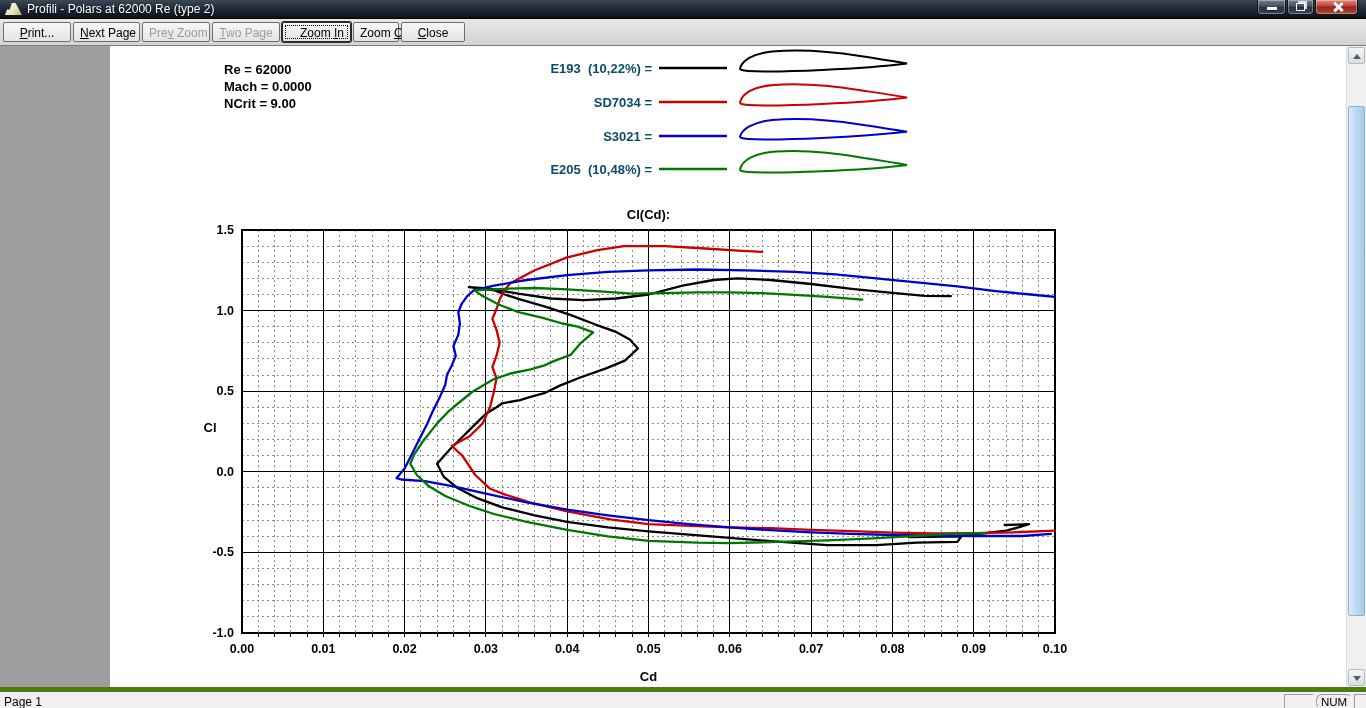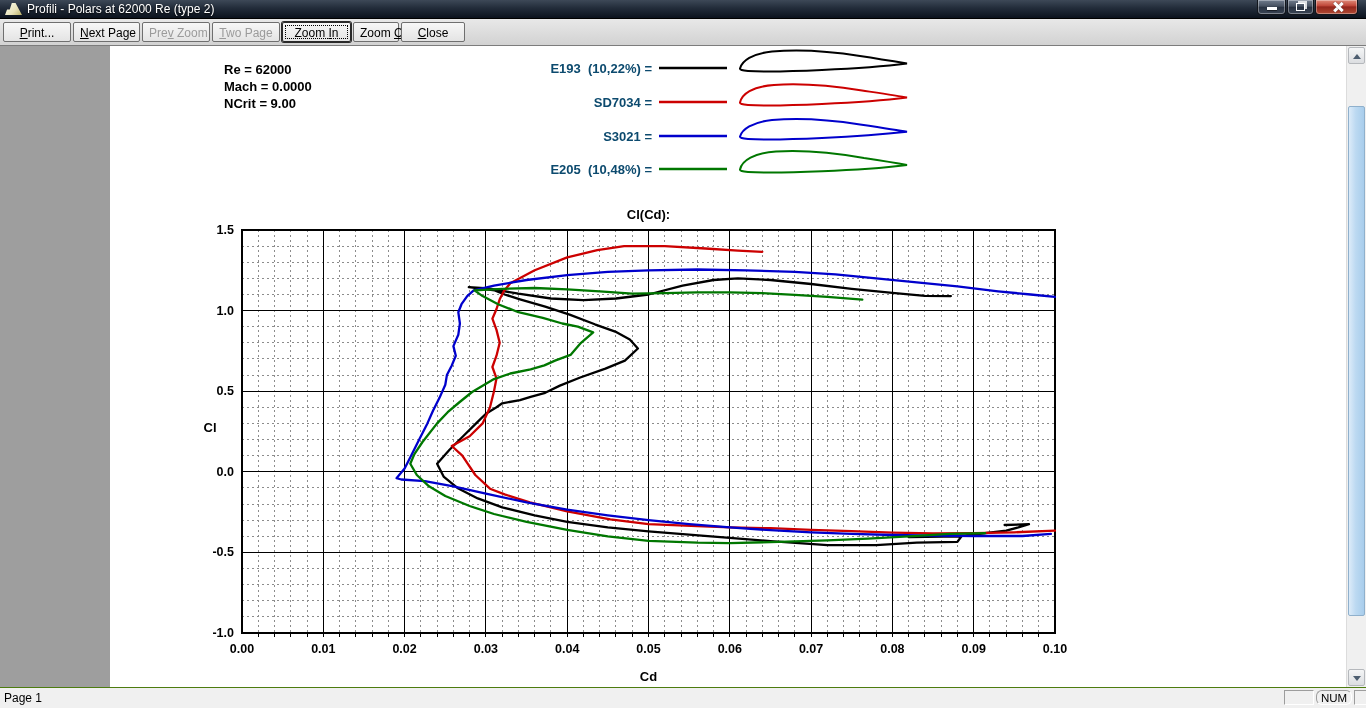--- a/index.html
+++ b/index.html
@@ -33,21 +33,21 @@
   .toolbar{position:absolute;left:0;top:19px;width:1366px;height:27px;
     background:linear-gradient(180deg,#e8e8e8,#d2d2d2);border-bottom:1px solid #7c7c7c;
     box-sizing:border-box;}
   .toolbar .btnrow{position:absolute;left:3px;top:3px;display:flex;gap:2px;}
   .tbtn{height:20px;box-sizing:border-box;font-size:12px;color:#000;text-align:center;
     background:linear-gradient(180deg,#f7f7f7,#e4e4e4);border:1px solid #6f6f6f;
     border-radius:2px;padding:2px 6px 0 6px;white-space:nowrap;cursor:default;}
   .tbtn u{text-underline-offset:1px;}
   .tbtn.disabled{color:#9b9b9b;}
   .tbtn.focused{border:1px solid #2a2a2a;box-shadow:0 0 0 1px #2a2a2a;
-    outline:1px dotted #000;outline-offset:-4px;}
+    outline:1px dotted #000;outline-offset:-4px;text-align:right;}
   .w1{width:68px}.w2{width:67px}.w3{width:68px}.w4{width:68px}.w5{width:69px}.w6{width:46px}.w7{width:64px}
   
   .content{position:absolute;left:0;top:46px;width:1366px;height:641px;background:#9e9e9e;}
   .page{position:absolute;left:110px;top:0;width:1236px;height:641px;background:#fff;}
   
   .conds{position:absolute;left:224px;top:61px;font-size:13px;font-weight:bold;
     line-height:17px;color:#000;}
   
   .legend-label{position:absolute;width:215px;text-align:right;font-size:13px;font-weight:bold;
     color:#0c4a6e;white-space:pre;}
@@ -64,21 +64,21 @@
     border:1px solid #b5b8bc;border-radius:2px;box-sizing:border-box;}
   .sbtn.up{top:1px;} .sbtn.down{bottom:1px;}
   .tri-up{position:absolute;left:4px;top:6px;width:0;height:0;
     border-left:4px solid transparent;border-right:4px solid transparent;border-bottom:5px solid #4d5e70;}
   .tri-down{position:absolute;left:4px;top:6px;width:0;height:0;
     border-left:4px solid transparent;border-right:4px solid transparent;border-top:5px solid #4d5e70;}
   .sthumb{position:absolute;left:1px;top:60px;width:17px;height:510px;box-sizing:border-box;
     background:linear-gradient(90deg,#dcebf9,#bcd9f1 45%,#a8cdec);border:1px solid #8fb0cc;border-radius:2px;}
   
   .statusbar{position:absolute;left:0;top:687px;width:1366px;height:21px;background:#f0f0f0;
-    border-top:1px solid #4d7c0f;box-sizing:border-box;font-size:12px;color:#000;}
+    border-top:5px solid #4d7c0f;box-sizing:border-box;font-size:12px;color:#000;}
   .statusbar .pagetxt{position:absolute;left:4px;top:3px;}
   .spane{position:absolute;top:2px;height:15px;box-sizing:border-box;background:#f0f0f0;
     border:1px solid;border-color:#9d9d9d #fff #fff #9d9d9d;font-size:11.5px;text-align:center;
     padding-top:1px;}
   .spane.p1{left:1284px;width:30px;} .spane.p2{left:1316px;width:36px;border-radius:6px;} .spane.p3{left:1354px;width:14px;}
 </style>
 </head>
 <body>
 
 <div class="titlebar">

